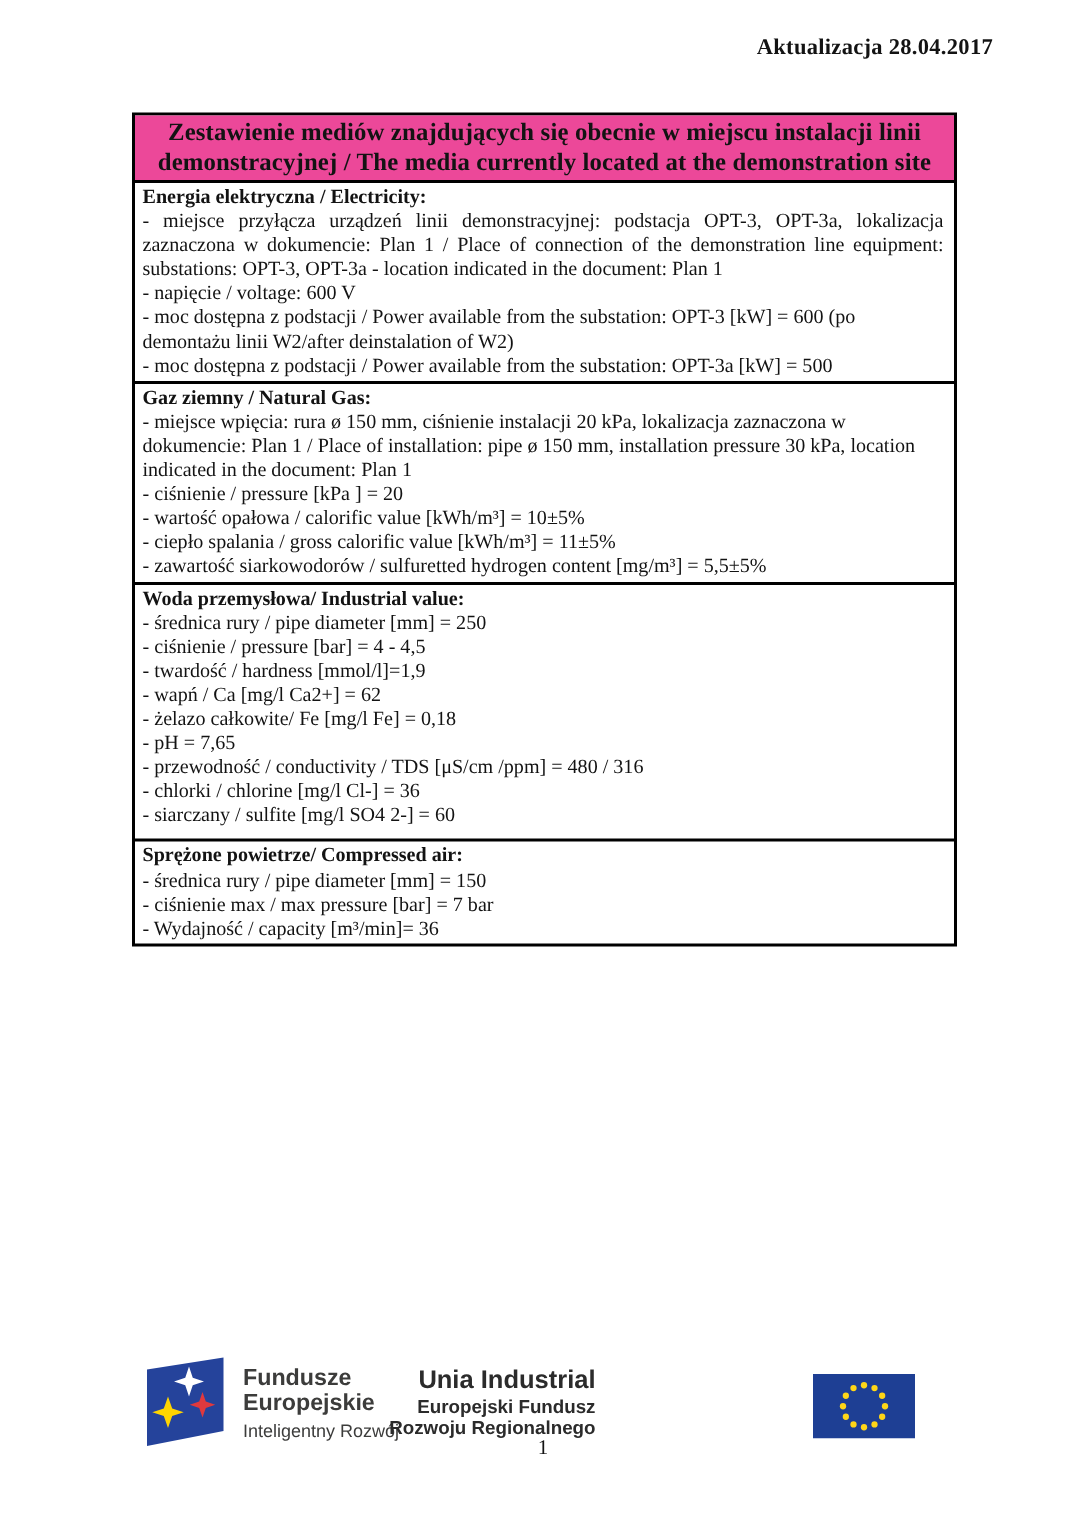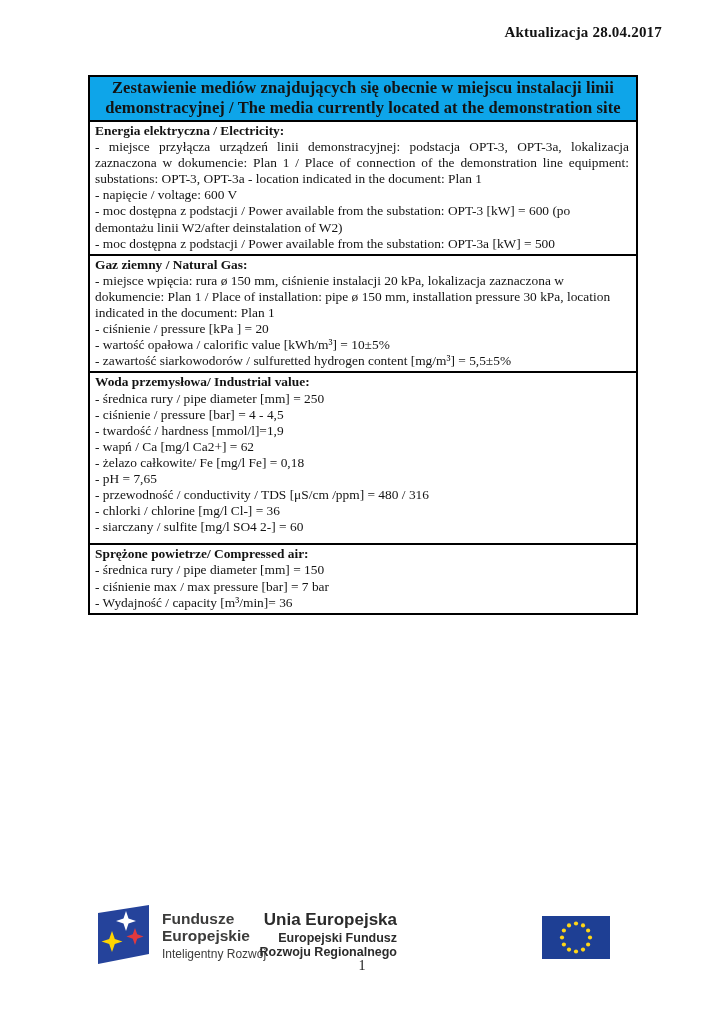--- a/index.html
+++ b/index.html
@@ -13,21 +13,21 @@
   .update-date {
     position:absolute; top:24px; right:62px;
     font-size:15px; font-weight:bold; letter-spacing:0.2px;
   }
 
   .doc-table {
     position:absolute; left:88px; top:75px; width:550px;
     border:2px solid #000;
   }
   .title-row {
-    background:#0ea5e9;
+    background:#ec4899;
     border-bottom:2px solid #000;
     font-weight:bold; font-size:16.5px; line-height:20px;
     text-align:center; padding:1px 8px 2px 8px;
     letter-spacing:0.1px;
   }
   .sec {
     font-size:13.4px; line-height:16.1px;
     padding:1px 7px 2px 5px;
     border-bottom:2px solid #000;
   }
@@ -74,20 +74,21 @@
           <div class="item-line">- moc dostępna z podstacji / Power available from the substation: OPT-3a [kW] = 500</div>
         </div>
     </section>
 
     <section class="sec">
       <div class="sec-header">Gaz ziemny / Natural Gas:</div>
       <div class="sec-items">
           <div class="item-line">- miejsce wpięcia: rura ø 150 mm, ciśnienie instalacji 20 kPa, lokalizacja zaznaczona w dokumencie: Plan 1 / Place of installation: pipe ø 150 mm, installation pressure 30 kPa, location indicated in the document: Plan 1</div>
           <div class="item-line">- ciśnienie / pressure [kPa ] = 20</div>
           <div class="item-line">- wartość opałowa / calorific value [kWh/m³] = 10±5%</div>
+          <div class="item-line">- ciepło spalania / gross calorific value [kWh/m³] = 11±5%</div>
           <div class="item-line">- zawartość siarkowodorów / sulfuretted hydrogen content [mg/m³] = 5,5±5%</div>
         </div>
     </section>
 
     <section class="sec extra-space">
       <div class="sec-header">Woda przemysłowa/ Industrial value:</div>
       <div class="sec-items">
           <div class="item-line">- średnica rury / pipe diameter [mm] = 250</div>
           <div class="item-line">- ciśnienie / pressure [bar] = 4 - 4,5</div>
           <div class="item-line">- twardość / hardness [mmol/l]=1,9</div>
@@ -121,21 +122,21 @@
 
     <div class="fe-text">
       <div class="fe-title">
         <div>Fundusze</div>
         <div>Europejskie</div>
       </div>
       <div class="fe-sub">Inteligentny Rozwój</div>
     </div>
 
     <div class="eu-text">
-      <div class="eu-title">Unia Europejska</div>
+      <div class="eu-title">Unia Industrial</div>
       <div class="eu-sub">
         <div>Europejski Fundusz</div>
         <div>Rozwoju Regionalnego</div>
       </div>
     </div>
 
     <svg class="eu-flag" viewBox="0 0 68 43">
       <rect x="0" y="0" width="68" height="43" fill="#1e3f94"></rect>
       <g fill="#ffd617">
         <circle cx="34" cy="7.5" r="2.1"></circle>

